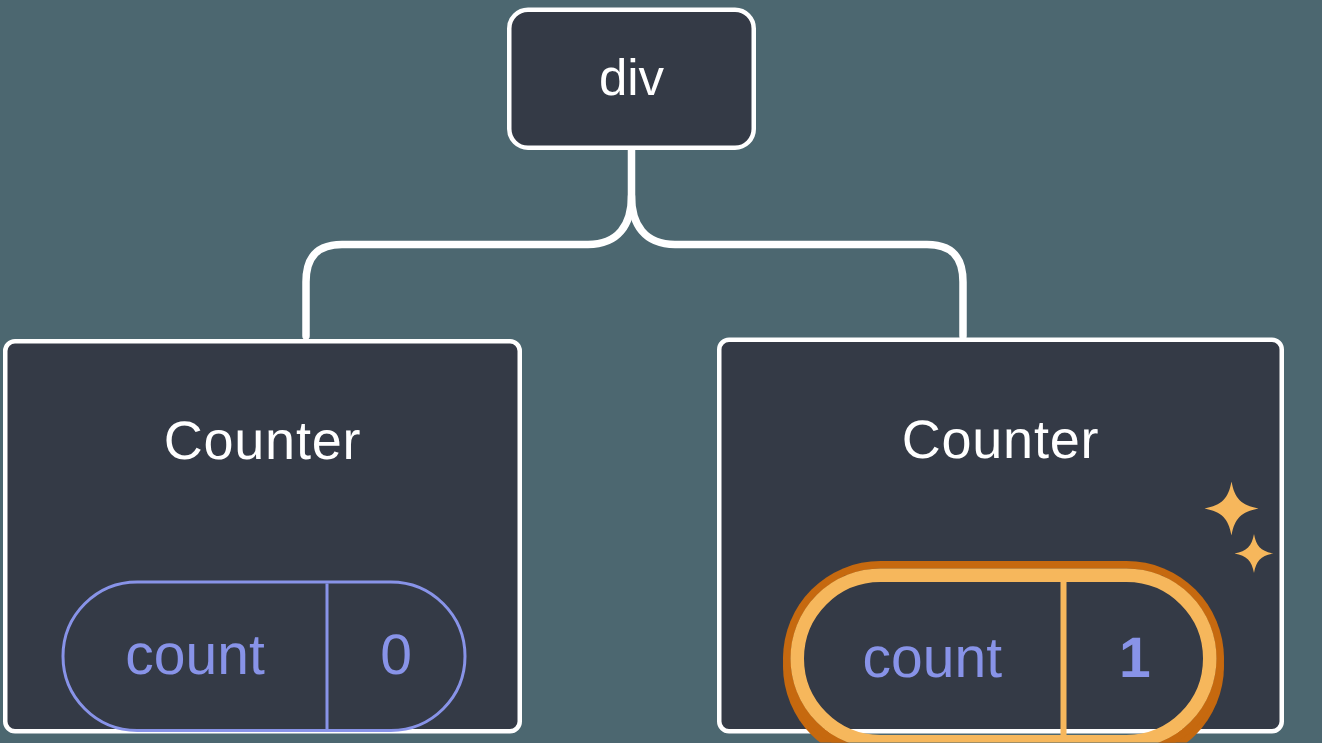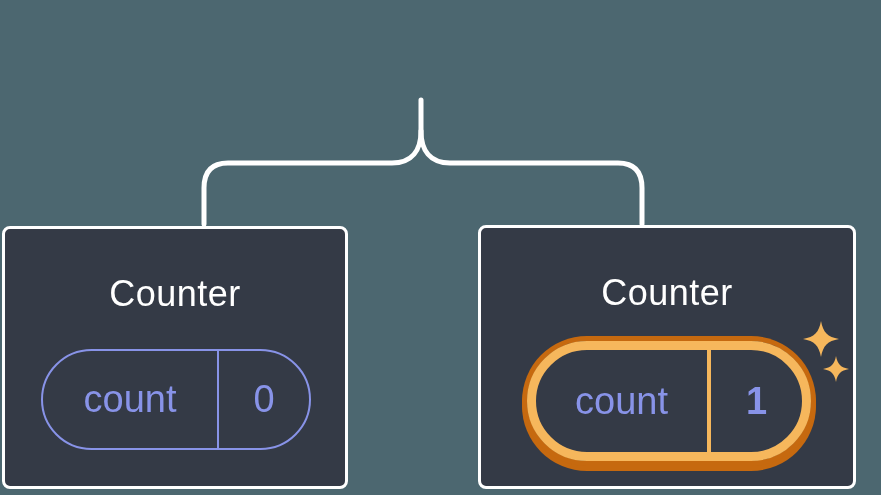--- a/index.html
+++ b/index.html
@@ -59,20 +59,21 @@
     font-size: 36px;
     font-weight: 500;
     letter-spacing: 0.5px;
   }
   .pill {
     position: absolute;
     box-sizing: border-box;
     display: flex;
     align-items: stretch;
     border-radius: 999px;
+    margin-top: 38px;
   }
   .pill-plain {
     left: 36px; top: 120px;
     width: 270px; height: 101px;
     border: 2.5px solid #8893e8;
   }
   .pill-highlight {
     left: 46px; top: 113px;
     width: 284px; height: 120px;
     border: 9px solid #f6b75c;
@@ -107,20 +108,23 @@
 </head>
 <body>
 
 <div class="stage">
 
   <svg class="connectors" viewBox="0 0 881 495" xmlns="http://www.w3.org/2000/svg">
     <path d="M421 100 L421 131 C421 150 412 163 392 163 L228 163 C212 163 204 171 204 188 L204 224"></path>
     <path d="M421 131 C421 150 430 163 450 163 L618 163 C634 163 642 171 642 188 L642 224"></path>
   </svg>
 
+  <div class="node-root">
+    <span>div</span>
+  </div>
 
   <div class="card card-left">
     <div class="card-title">Counter</div>
     <div class="pill pill-plain">
       <div class="pill-key">count</div>
       <div class="pill-value">0</div>
     </div>
   </div>
 
   <div class="card card-right">

